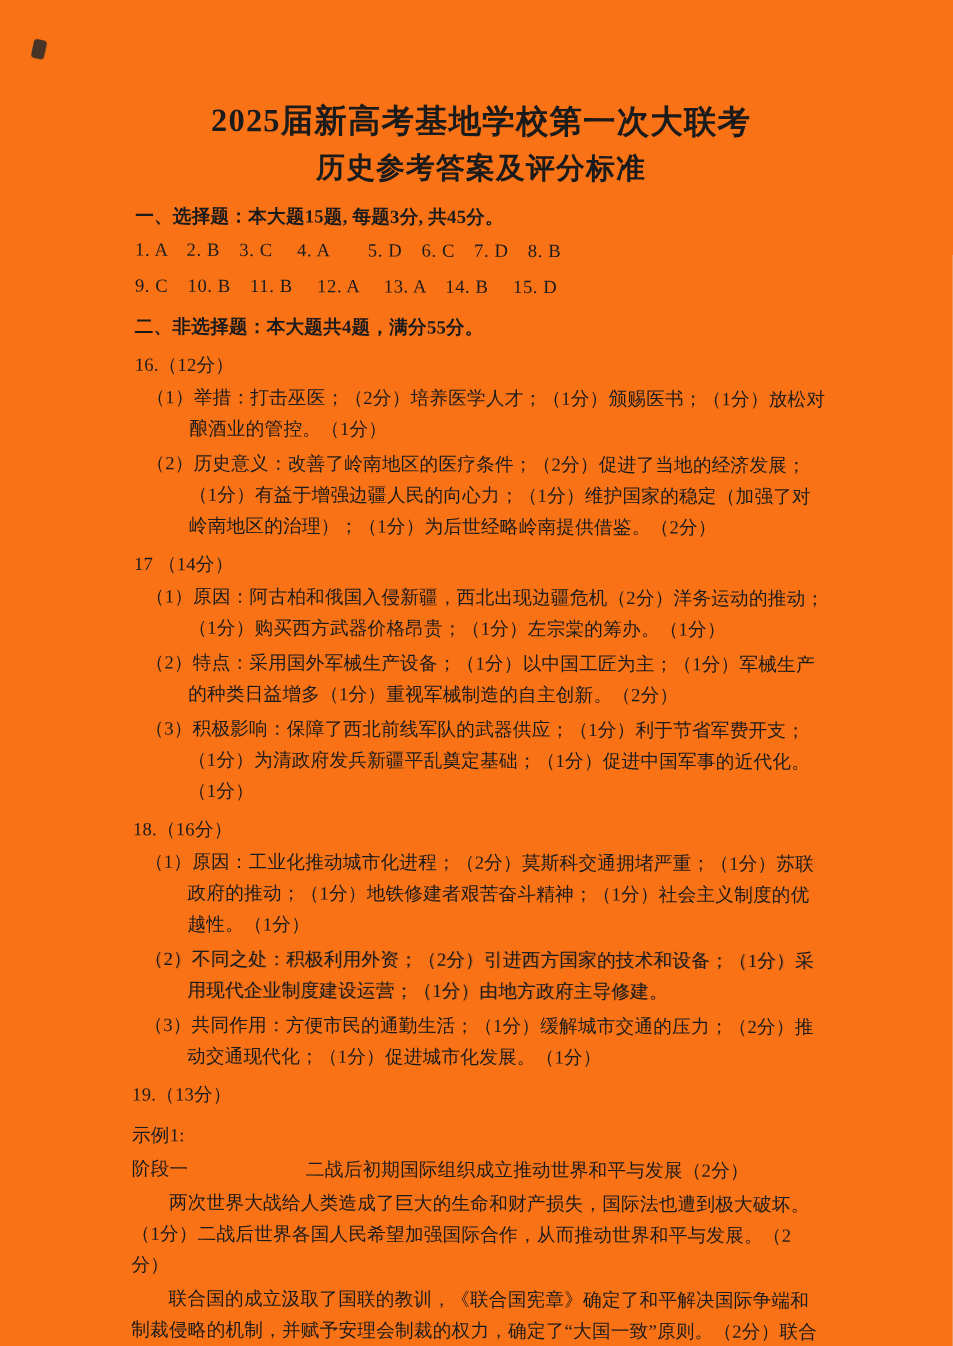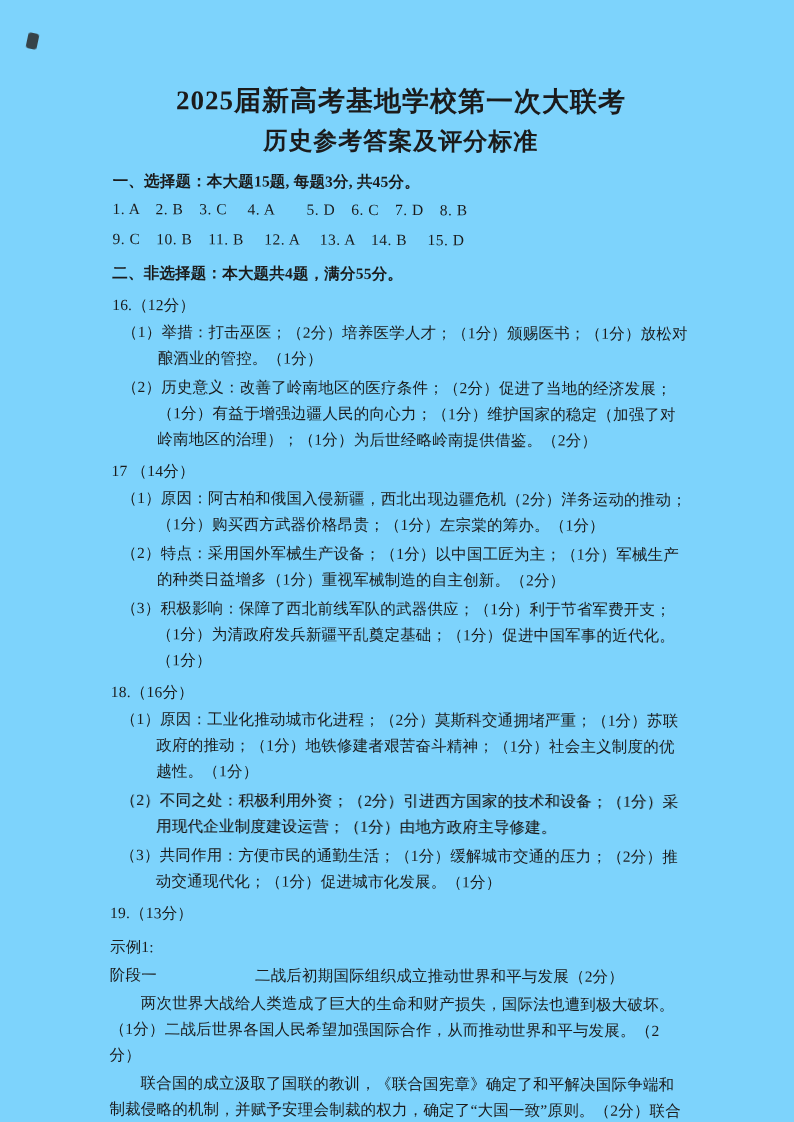--- a/index.html
+++ b/index.html
@@ -4,21 +4,21 @@
 <style>
   html, body { margin: 0; padding: 0; }
   body {
     width: 794px; height: 1122px;
     background: #e9e9e7;
     font-family: "Liberation Serif", "DejaVu Serif", serif;
     position: relative; overflow: hidden;
   }
   .page {
     position: absolute; inset: 0;
-    background: #7dd3fc;
+    background: #f97316;
     color: #1b1b1b;
   }
   .corner-mark {
     position: absolute; left: 27px; top: 33px;
     width: 11px; height: 16px;
     background: #2a2a2a; border-radius: 3px;
     transform: rotate(12deg);
     filter: blur(0.6px);
     opacity: .85;
   }

